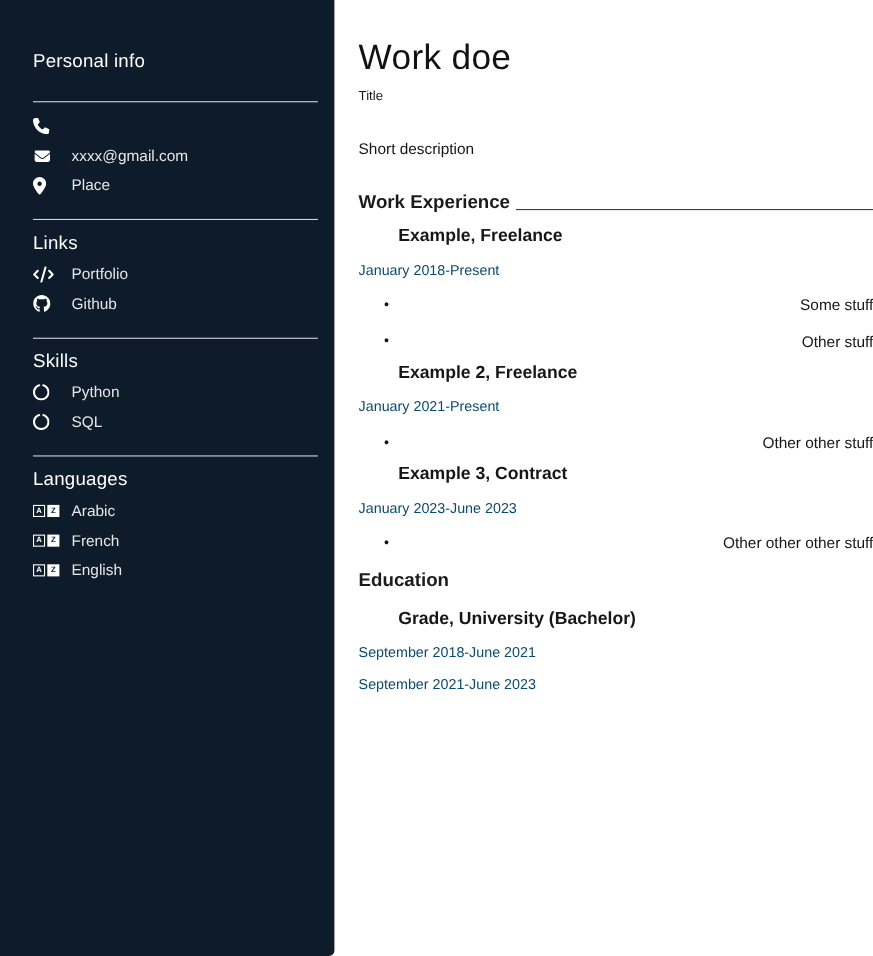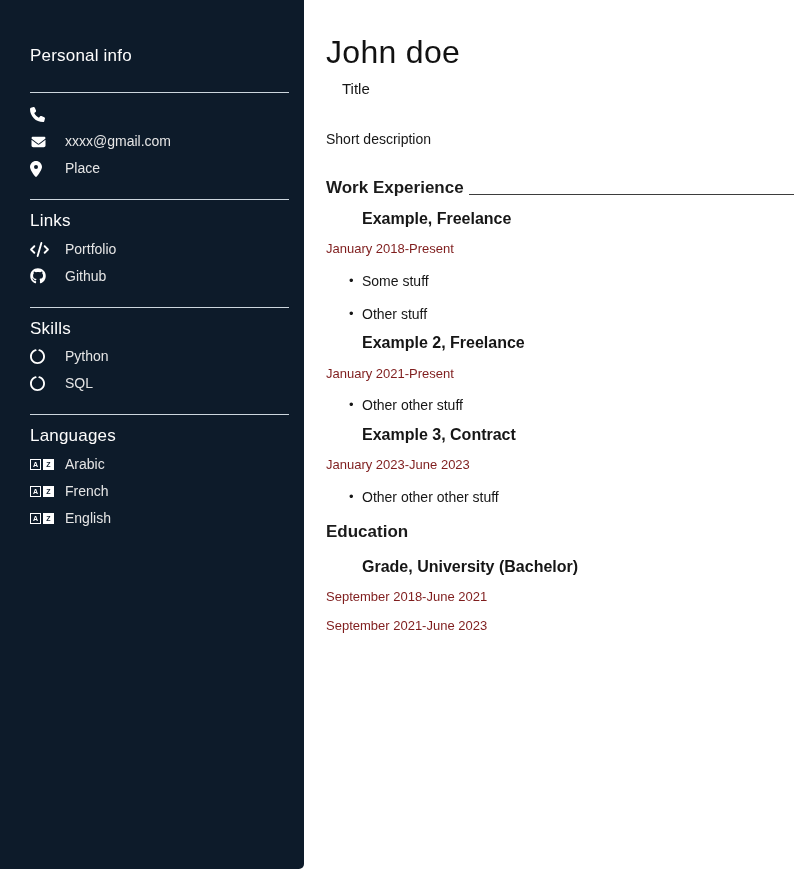--- a/index.html
+++ b/index.html
@@ -56,35 +56,35 @@
   
   .main {
     position: absolute; left: 304px; top: 0; right: 0; bottom: 0;
     padding: 34px 0 0 22px;
     color: #161616;
   }
   h1.name {
     font-size: 32px; font-weight: 400; margin: 0;
     line-height: 1.15; color: #121212; letter-spacing: 0.3px;
   }
-  .job-title { font-size: 15px; margin-top: 9px; line-height: 1.2; margin-left: 16px; }
+  .job-title { font-size: 12px; margin-top: 9px; line-height: 1.2; }
   .description { font-size: 14px; margin-top: 33px; line-height: 1.2; }
   .section-heading {
     display: flex; font-size: 17px; font-weight: 700;
     margin-top: 30px; line-height: 1.2; color: #1b1b1b;
   }
   .section-heading.edu-head { margin-top: 16px; flex-direction: column; }
   .section-heading .rule {
     flex: 1; align-self: flex-end;
     border-bottom: 1px solid #3d3d3d;
     margin: 0 0 3px 5px; height: 0;
   }
   .entry-title { font-size: 16px; font-weight: 700; margin-top: 11px; line-height: 1.2; margin-left: 36px; }
-  .entry-dates { font-size: 13px; margin-top: 13px; line-height: 1.2; color: #7f1d1d; }
-  ul.bullets { margin: 2px 0 0 0; padding: 0 0 0 36px; }
+  .entry-dates { font-size: 13px; margin-top: 13px; line-height: 1.2; color: #0c4a6e; }
+  ul.bullets { margin: 2px 0 0 0; padding: 0 0 0 36px; text-align: right; }
   ul.bullets li {
     list-style: none; position: relative;
     font-size: 14px; margin-top: 16px; line-height: 1.2;
   }
   ul.bullets li::before {
     content: "\2022"; position: absolute; left: -13px; top: 0;
     font-size: 13px;
   }
 </style>
 </head>
@@ -191,21 +191,21 @@
             <span class="lang-a">A</span>
             <span class="lang-z">Z</span>
           </span>
       </span>
       <span class="side-text">English</span>
     </li>
   </ul>
 </aside>
 
 <main class="main">
-  <h1 class="name">John doe</h1>
+  <h1 class="name">Work doe</h1>
   <div class="job-title">Title</div>
   <div class="description">Short description</div>
 
   <div class="section-heading">
     <span>Work Experience</span>
     <span class="rule"></span>
   </div>
 
   <div>
     <div class="entry-title">Example, Freelance</div>

